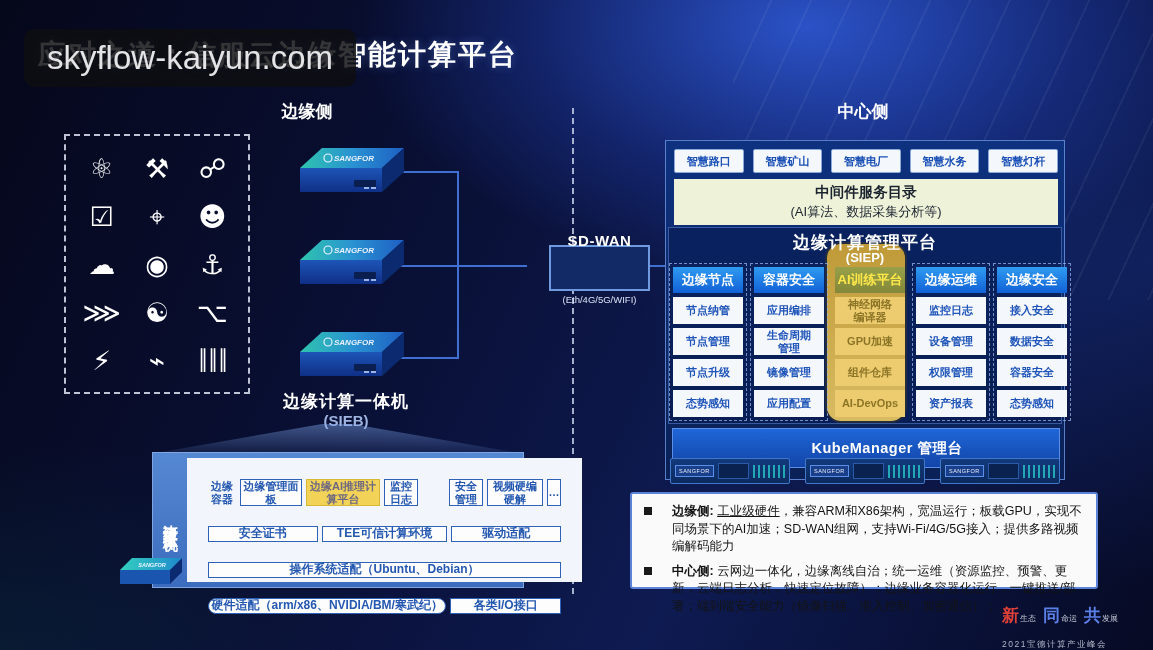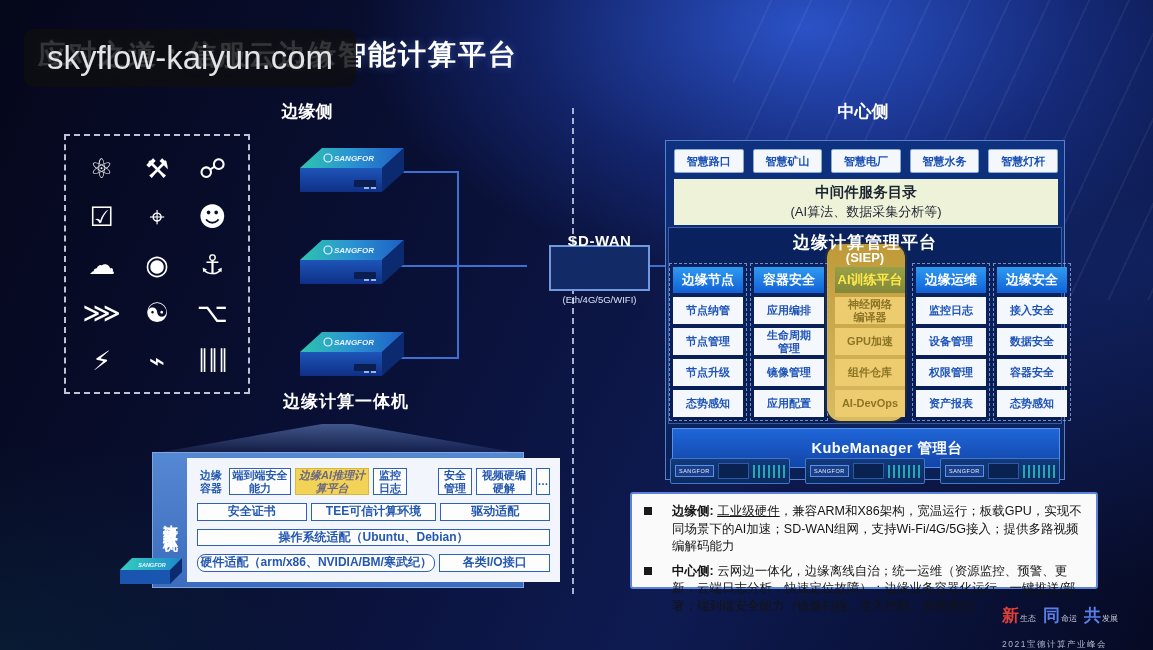--- a/index.html
+++ b/index.html
@@ -80,21 +80,21 @@
     border:1px solid #3f78c8;border-radius:2px;display:flex;align-items:center;gap:4px;padding:0 4px;box-sizing:border-box;}
   .server .brand{font-size:5.5px;color:#e8eefc;background:#1a3f8a;border:1px solid #5b8fe8;padding:2px 3px;letter-spacing:.5px;}
   .server .bay{flex:1;height:14px;background:#0a2250;border:1px solid #2a5aa8;}
   .server .vents{width:32px;height:13px;background:repeating-linear-gradient(90deg,#2ad0cc 0 2px,transparent 2px 5px);opacity:.75;}
 
   
   .node-box{left:152px;top:452px;width:372px;height:136px;background:linear-gradient(180deg,#5588d2,#3c6cbe);
     border:1px solid #7fa6e2;box-sizing:border-box;display:flex;z-index:3;}
   .node-side{width:34px;display:flex;align-items:center;justify-content:center;
     writing-mode:vertical-rl;text-orientation:upright;font-size:15px;font-weight:bold;letter-spacing:2px;color:#fff;}
-  .node-body{flex:1;background:#f2f6fc;margin:5px 5px 5px 0;padding:10px;display:flex;flex-direction:column;gap:8px;}
+  .node-body{flex:1;background:#f2f6fc;margin:5px 5px 5px 0;padding:21px;display:flex;flex-direction:column;gap:20px;}
   .nrow{display:flex;gap:4px;flex:1;}
   .ncell{background:#fdfdfe;border:1.5px solid #2e62b8;color:#2458b0;font-size:11px;font-weight:bold;
     display:flex;align-items:center;justify-content:center;text-align:center;line-height:1.15;padding:0 1px;box-sizing:border-box;}
   .ncell.plain{border:none;background:transparent;}
   .ncell.goldc{background:#f2d358;border-color:#d8b838;color:#6e6880;}
   .nrow2 .ncell{font-size:12px;}
 
   .mini-device{left:118px;top:556px;z-index:4;}
 
   
@@ -196,20 +196,21 @@
       <polygon points="84,22 106,2 106,26 84,46" fill="#0c2a70"></polygon>
       <text x="56" y="15" text-anchor="middle" font-size="8" font-style="italic" font-weight="bold" fill="#eaf2ff">SANGFOR</text>
       <circle cx="30" cy="12" r="4" fill="none" stroke="#eaf2ff" stroke-width="1.2"></circle>
       <rect x="56" y="34" width="22" height="7" rx="1" fill="#0a1f50"></rect>
       <rect x="66" y="41" width="5" height="2" fill="#9ab4e8"></rect>
         <rect x="73" y="41" width="5" height="2" fill="#9ab4e8"></rect>
     </svg>
   </div>
 
   <div class="abs dev-caption">边缘计算一体机</div>
+  <div class="abs dev-subcaption">(SIEB)</div>
   <div class="abs funnel"></div>
 
   <div class="abs sdwan">
     <div class="t">SD-WAN</div>
     <div class="s">(Eth/4G/5G/WIFI)</div>
   </div>
 
   <div class="abs panel">
     <div class="chips">
       <span class="chip">智慧路口</span>
@@ -283,22 +284,22 @@
       <span class="bay"></span>
       <span class="vents"></span>
     </div>
   </div>
 
   <div class="abs node-box">
     <div class="node-side">边缘节点一体机</div>
     <div class="node-body">
       <div class="nrow" style="flex:1.55;">
         <div class="ncell plain" style="width:28px;">边缘容器</div>
-        <div class="ncell" style="width:62px;">端到端安全能力</div>
-        <div class="ncell goldc" style="width:74px;font-style:italic;">边缘AI推理计算平台</div>
+        <div class="ncell" style="width:62px;">边缘管理面板</div>
+        <div class="ncell goldc" style="width:74px;">边缘AI推理计算平台</div>
         <div class="ncell" style="width:34px;">监控日志</div>
         <div class="ncell" style="width:34px;margin-left:27px;">安全管理</div>
         <div class="ncell" style="width:56px;">视频硬编硬解</div>
         <div class="ncell" style="width:14px;">…</div>
       </div>
       <div class="nrow nrow2">
         <div class="ncell" style="flex:1;">安全证书</div>
         <div class="ncell" style="flex:1.15;">TEE可信计算环境</div>
         <div class="ncell" style="flex:1;">驱动适配</div>
       </div>

